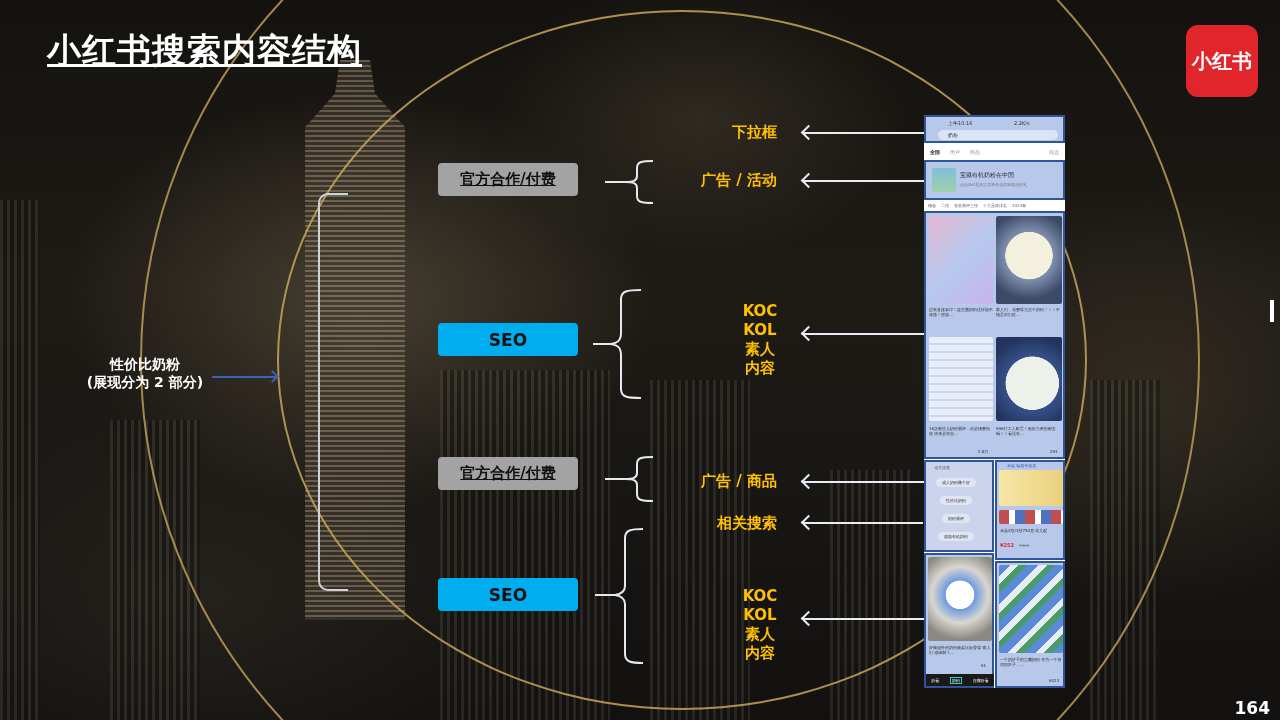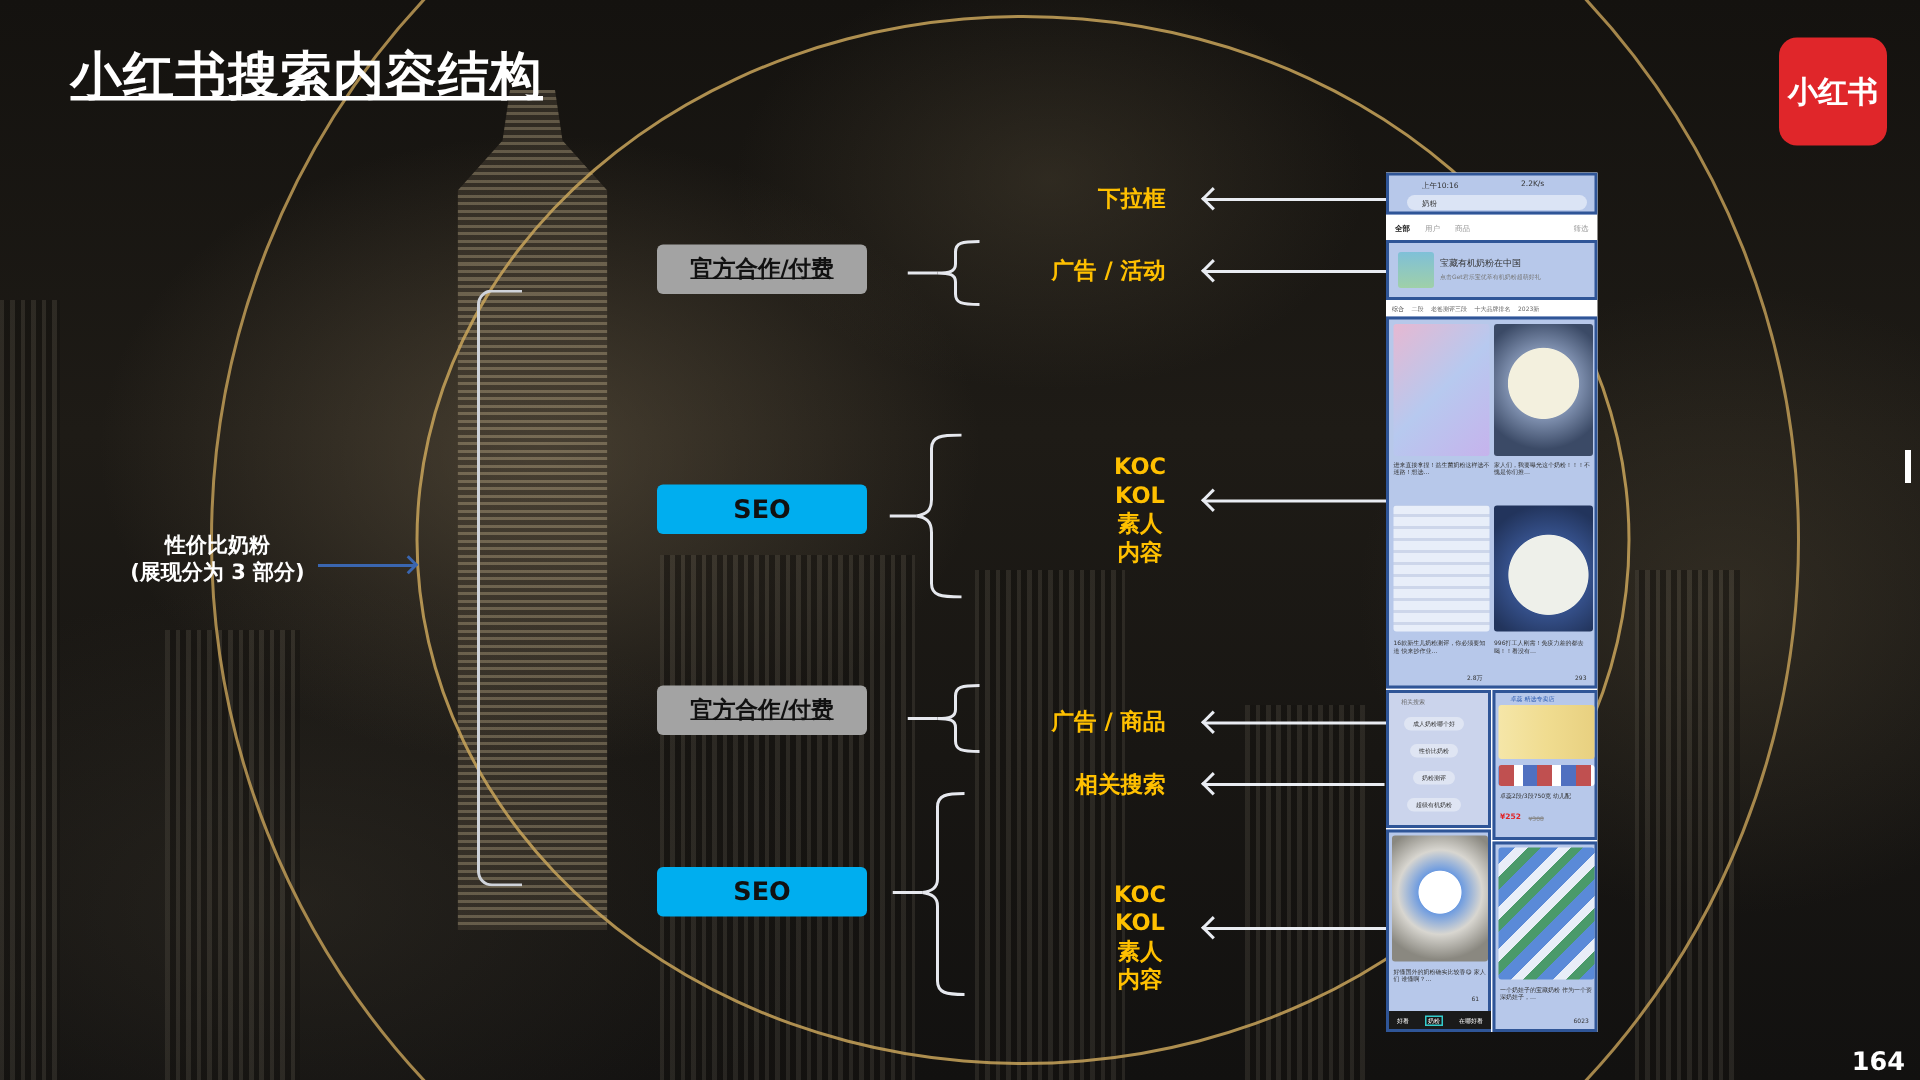--- a/index.html
+++ b/index.html
@@ -102,21 +102,21 @@
 
 <div class="title">小红书搜索内容结构</div>
 <div class="logo">
     <span>小红书</span>
   </div>
 <div class="sidetab"></div>
 <div class="pagenum">164</div>
 
 <div class="search-label">
   <div>性价比奶粉</div>
-  <div>(展现分为 3 部分)</div>
+  <div>(展现分为 2 部分)</div>
 </div>
 <div class="blue-arrow"></div>
 <div class="big-bracket"></div>
 
 <div class="box paid" style="top:163px;">
     <span>官方合作/付费</span>
   </div>
 <div class="box seo" style="top:323px;">
     <span>SEO</span>
   </div>

